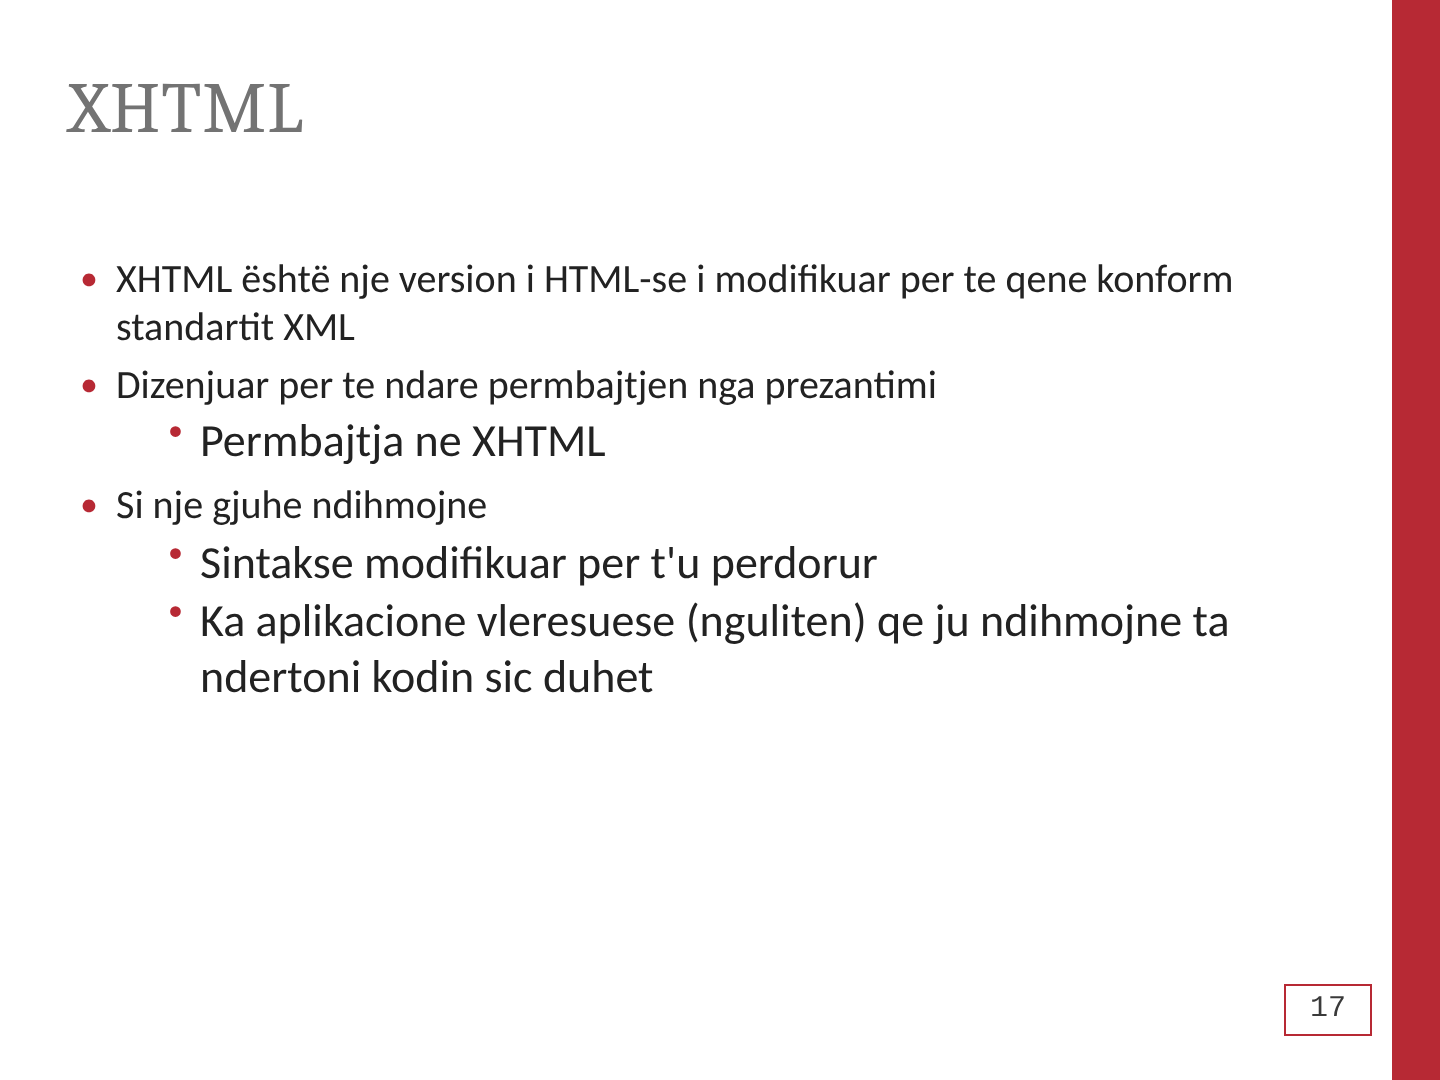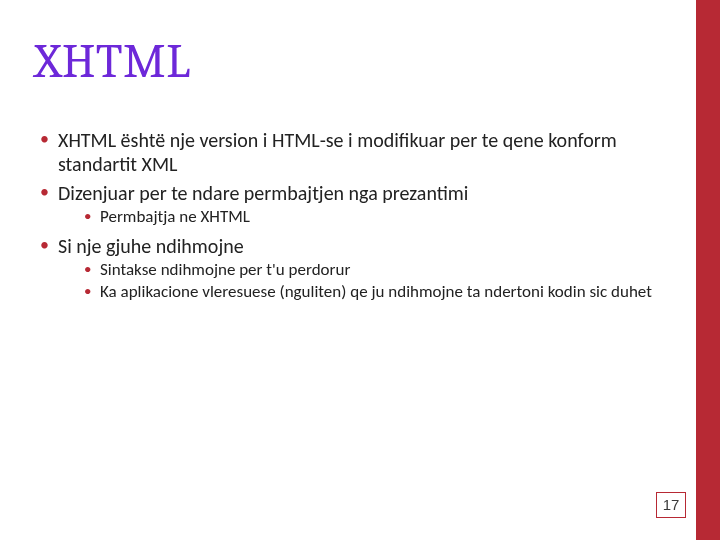--- a/index.html
+++ b/index.html
@@ -24,23 +24,23 @@
     right: 0;
     width: 24px;
     height: 540px;
     background: #b72934;
   }
   .title {
     position: absolute;
     top: 34px;
     left: 34px;
     font-family: "Cambria", "Times New Roman", Georgia, serif;
-    font-size: 48px;
+    font-size: 36px;
     font-weight: 400;
-    color: #6d28d9;
+    color: #737373;
     letter-spacing: 0.5px;
   }
   .content {
     position: absolute;
     top: 128px;
     left: 34px;
     right: 48px;
     font-size: 20px;
     line-height: 1.22;
   }
@@ -66,66 +66,66 @@
   }
   ul.level2 {
     list-style: none;
     margin: 2px 0 6px 0;
     padding: 0 0 0 22px;
   }
   ul.level2 > li {
     position: relative;
     padding-left: 20px;
     margin-bottom: 1px;
-    font-size: 17px;
+    font-size: 23px;
   }
   ul.level2 > li::before {
     content: "•";
     position: absolute;
     left: 4px;
     top: 0;
     color: #b72934;
     font-size: 15px;
     line-height: 1.3;
   }
   .page-number {
     position: absolute;
     right: 34px;
     bottom: 22px;
-    width: 30px;
+    width: 44px;
     height: 26px;
     border: 1.5px solid #b72934;
     box-sizing: border-box;
     text-align: center;
     line-height: 24px;
     font-size: 15px;
     color: #3a3a3a;
     background: #fff;
-    font-family: Liberation Sans, sans-serif;
+    font-family: Liberation Mono, monospace;
   }
 </style>
 </head>
 <body>
 
 <div class="slide">
   <div class="side-bar"></div>
 
   <div class="title">XHTML</div>
 
   <div class="content">
     <ul class="level1">
       <li><span>XHTML është nje version i HTML-se i modifikuar per te qene konform standartit XML</span></li>
       <li><span>Dizenjuar per te ndare permbajtjen nga prezantimi</span>
         <ul class="level2">
           <li><span>Permbajtja ne XHTML</span></li>
         </ul>
       </li>
       <li><span>Si nje gjuhe ndihmojne</span>
         <ul class="level2">
-          <li><span>Sintakse ndihmojne per t'u perdorur</span></li>
+          <li><span>Sintakse modifikuar per t'u perdorur</span></li>
           <li><span>Ka aplikacione vleresuese (nguliten) qe ju ndihmojne ta ndertoni kodin sic duhet</span></li>
         </ul>
       </li>
     </ul>
   </div>
 
   <div class="page-number">17</div>
 </div>
 
 </body></html>

